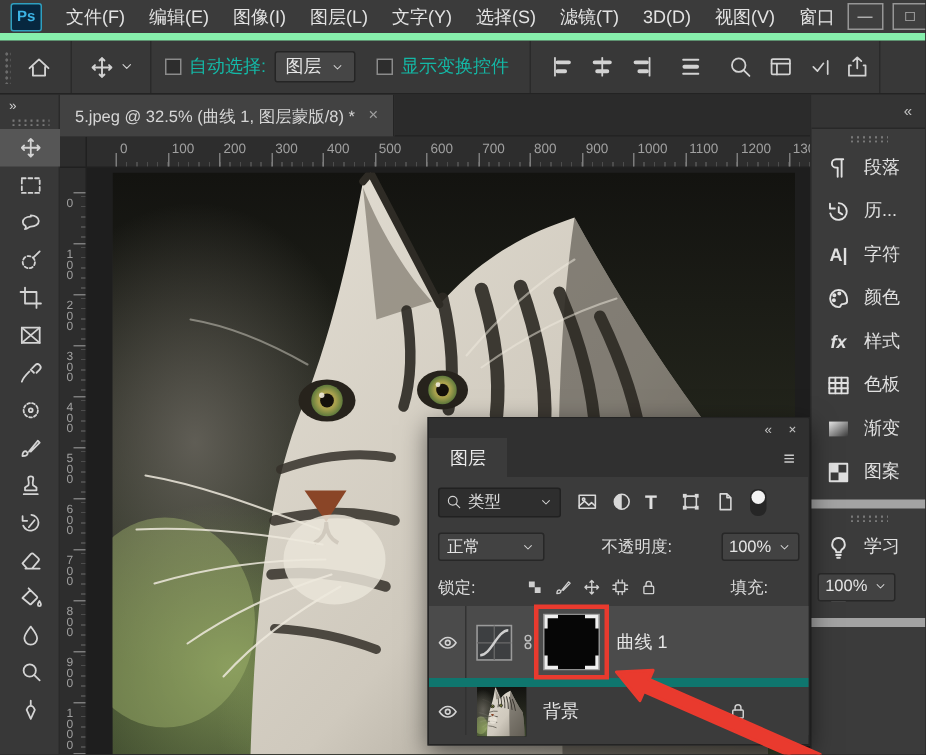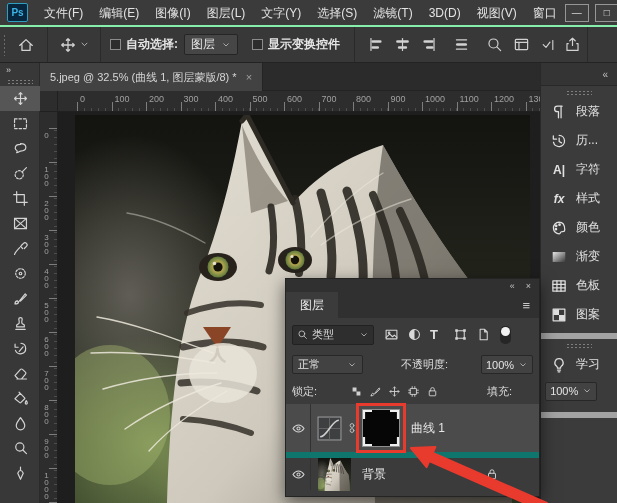--- a/index.html
+++ b/index.html
@@ -2,39 +2,39 @@
 <html><head>
 <meta charset="utf-8">
 <style>
 *{margin:0;padding:0;box-sizing:border-box;}
 html,body{width:617px;height:503px;overflow:hidden;background:#323232;
   font-family:"Liberation Sans","DejaVu Sans",sans-serif;}
 #app{position:relative;width:617px;height:503px;overflow:hidden;background:#323232;color:#dcdcdc;}
 
 
 .menubar{position:absolute;left:0;top:0;width:617px;height:27px;background:#3b3b3b;
-  border-bottom:2px solid #86efac;display:flex;align-items:center;z-index:30;}
+  border-bottom:5px solid #86efac;display:flex;align-items:center;z-index:30;}
 .ps-logo{width:21px;height:19px;margin-left:7px;background:#07273f;border:1px solid #2f9fbf;
   border-radius:2px;color:#3cb4e5;font-size:10px;font-weight:bold;display:flex;align-items:center;justify-content:center;flex:none;}
 .menu-items{display:flex;margin-left:8px;}
 .menu-item{padding:0 8px;font-size:12px;color:#e3e3e3;line-height:26px;white-space:nowrap;}
 .win-controls{margin-left:auto;display:flex;gap:6px;margin-right:5px;}
 .win-btn{width:24px;height:18px;border:1px solid #969696;color:#d8d8d8;font-size:10px;
   display:flex;align-items:center;justify-content:center;background:#3f3f3f;}
 
 
 .optionsbar{position:absolute;left:0;top:27px;width:617px;height:36px;background:#383838;
   border-bottom:1px solid #232323;display:flex;align-items:center;z-index:29;}
 .ob-sep{width:1px;height:35px;background:#2a2a2a;margin:0 5px;flex:none;}
 .icon{display:inline-flex;align-items:center;justify-content:center;color:#d2d2d2;flex:none;}
 .icon svg{width:100%;height:100%;display:block;}
 .grabber{width:4px;height:22px;margin-left:3px;
   background-image:radial-gradient(#6b6b6b .7px,transparent 1px);background-size:3px 4px;}
 .checkbox{width:11px;height:11px;border:1px solid #8b8b8b;background:#2d2d2d;flex:none;}
-.ob-label{font-size:12px;color:#e5e5e5;margin:0 6px 0 5px;white-space:nowrap;font-weight:bold;}
+.ob-label{font-size:12px;color:#14b8a6;margin:0 6px 0 5px;white-space:nowrap;}
 .dropdown-btn{display:flex;align-items:center;background:#464646;border:1px solid #252525;
   border-radius:2px;height:21px;padding:0 6px;gap:6px;font-size:12px;color:#e6e6e6;}
 
 
 .tabbar{position:absolute;left:40px;top:63px;width:500px;height:28px;background:#2b2b2b;
   border-bottom:1px solid #232323;z-index:5;}
 .doc-tab{position:absolute;left:0;top:0;height:28px;background:#424242;display:flex;align-items:center;
   padding:0 10px;gap:9px;font-size:11px;color:#d6d6d6;border-right:1px solid #242424;}
 .tab-close{color:#9f9f9f;font-size:11px;}
 
@@ -494,61 +494,61 @@
             <span class="rc-label">历...</span>
           </div>
           <div class="rc-item">
             <span class="rc-icon">
               <span class="txticon" style="font-style:normal">A|</span>
             </span>
             <span class="rc-label">字符</span>
           </div>
           <div class="rc-item">
             <span class="rc-icon">
-              <span class="txticon">fx</span>
-            </span>
-            <span class="rc-label">样式</span>
-          </div>
-          <div class="rc-item">
-            <span class="rc-icon">
               <svg viewBox="0 0 20 20" fill="none" stroke="currentColor" stroke-width="1.4" stroke-linecap="round" stroke-linejoin="round">
                 <path d="M10 3.6a6.4 6.4 0 1 0 .4 12.8c1.3 0 1-1.7 2.2-2.2 1.4-.6 3.8.4 3.8-2.1C16.4 6.4 13.5 3.6 10 3.6Z"></path>
                 <circle cx="6.9" cy="7.6" r="0.8" fill="currentColor"></circle>
                 <circle cx="10.6" cy="6.3" r="0.8" fill="currentColor"></circle>
                 <circle cx="6.6" cy="11.3" r="0.8" fill="currentColor"></circle>
               </svg>
             </span>
             <span class="rc-label">颜色</span>
+          </div>
+          <div class="rc-item">
+            <span class="rc-icon">
+              <span class="txticon">fx</span>
+            </span>
+            <span class="rc-label">样式</span>
+          </div>
+          <div class="rc-item">
+            <span class="rc-icon">
+              <svg viewBox="0 0 20 20" fill="none" stroke="currentColor" stroke-width="1.4" stroke-linecap="round" stroke-linejoin="round">
+                <rect x="3.2" y="4.2" width="13.6" height="11.6"></rect>
+                <path d="M3.2 8.1h13.6M3.2 12h13.6M7.7 4.2v11.6M12.2 4.2v11.6"></path>
+              </svg>
+            </span>
+            <span class="rc-label">色板</span>
           </div>
           <div class="rc-item">
             <span class="rc-icon">
               <svg viewBox="0 0 20 20">
                 <defs>
                   <linearGradient id="rg" x1="0" y1="0" x2="1" y2="1">
                     <stop offset="0" stop-color="#e8e8e8"></stop>
                     <stop offset="1" stop-color="#3a3a3a"></stop>
                   </linearGradient>
                 </defs>
                 <rect x="3" y="4.5" width="14" height="11" fill="url(#rg)"></rect>
               </svg>
             </span>
             <span class="rc-label">渐变</span>
           </div>
           <div class="rc-item">
             <span class="rc-icon">
               <svg viewBox="0 0 20 20" fill="none" stroke="currentColor" stroke-width="1.4" stroke-linecap="round" stroke-linejoin="round">
-                <rect x="3.2" y="4.2" width="13.6" height="11.6"></rect>
-                <path d="M3.2 8.1h13.6M3.2 12h13.6M7.7 4.2v11.6M12.2 4.2v11.6"></path>
-              </svg>
-            </span>
-            <span class="rc-label">色板</span>
-          </div>
-          <div class="rc-item">
-            <span class="rc-icon">
-              <svg viewBox="0 0 20 20" fill="none" stroke="currentColor" stroke-width="1.4" stroke-linecap="round" stroke-linejoin="round">
                 <path d="M3.5 3.5h13v13h-13Z"></path>
                 <path fill="currentColor" stroke="none" d="M3.5 3.5h6.5v6.5H3.5ZM10 10h6.5v6.5H10Z"></path>
               </svg>
             </span>
             <span class="rc-label">图案</span>
           </div>
         </div>
         <div class="rc-group">
           <div class="dragdots"></div>
           <div class="rc-item">

